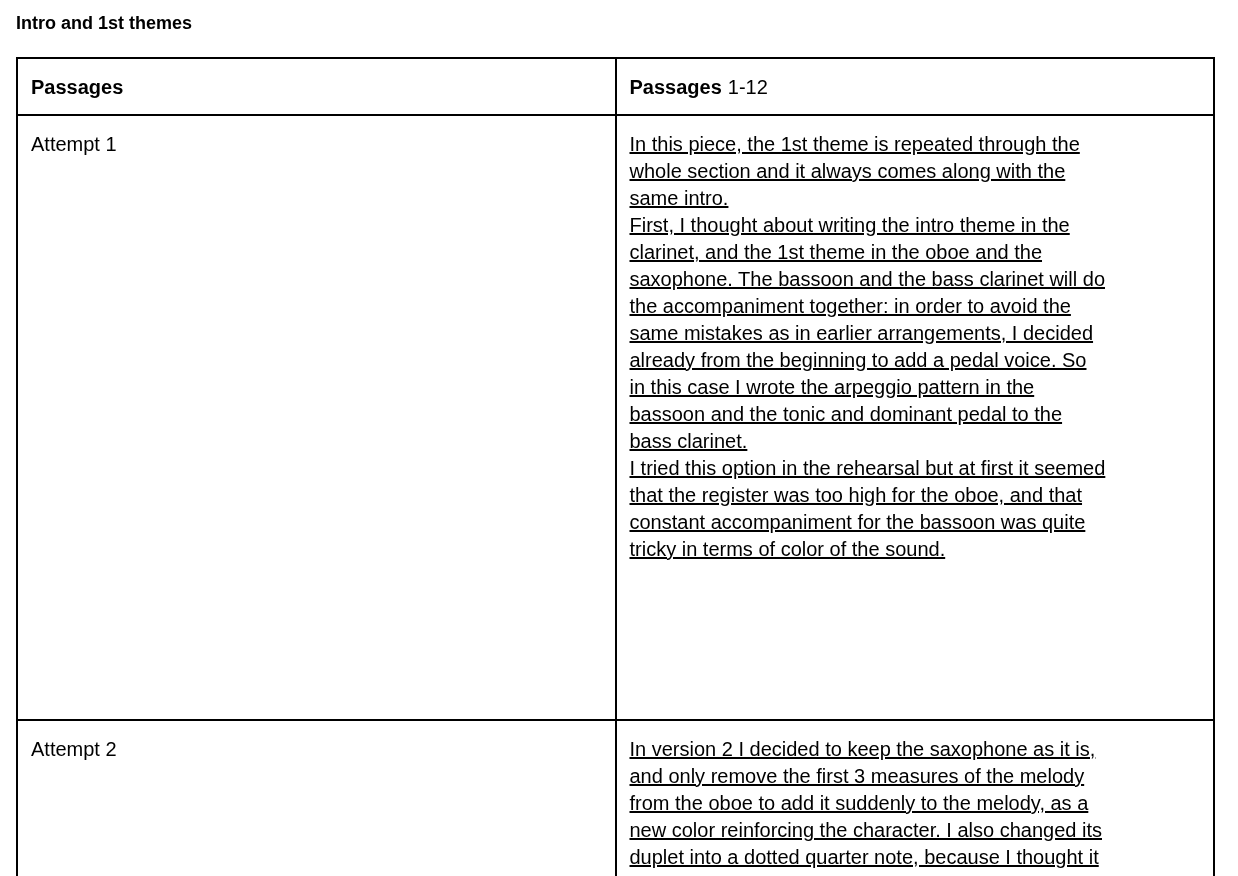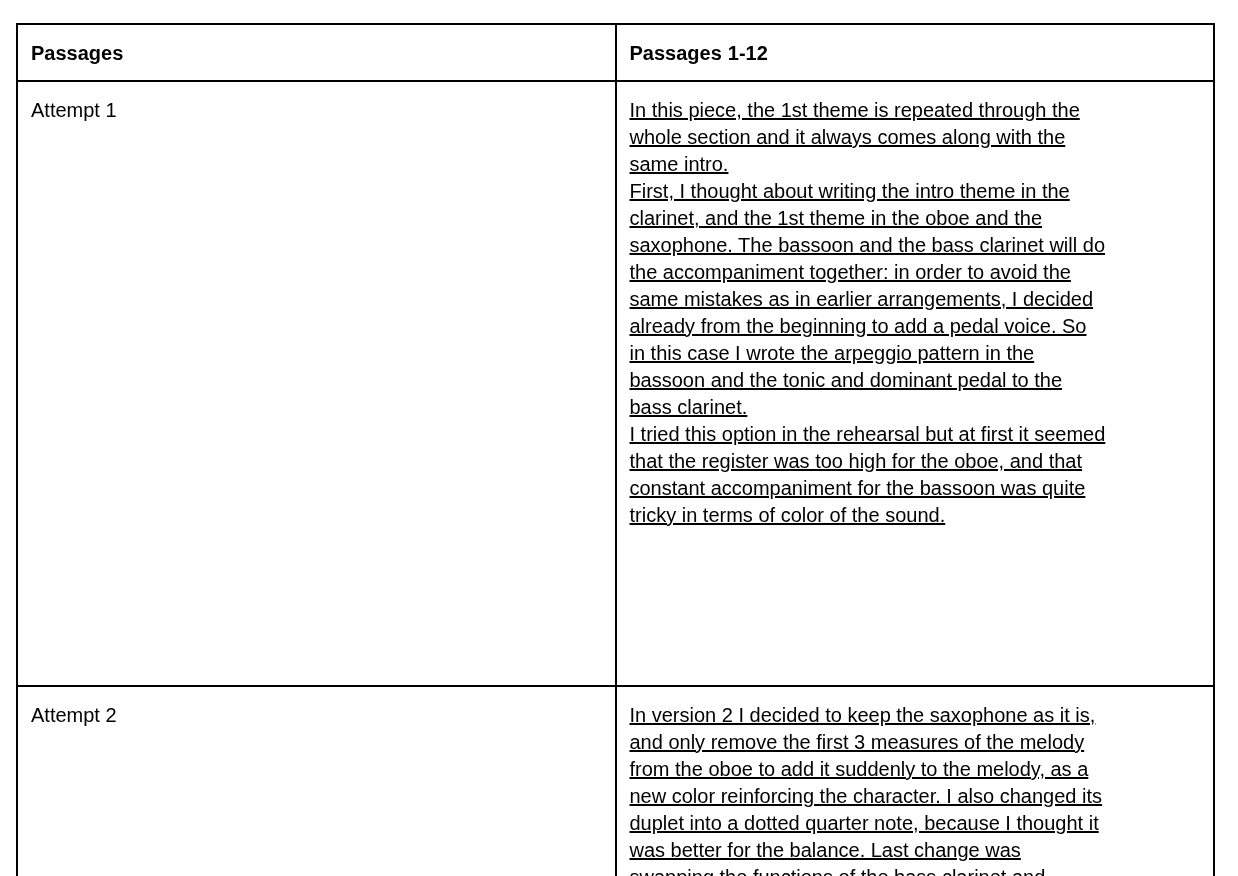--- a/index.html
+++ b/index.html
@@ -36,33 +36,34 @@
     font-size: 20px;
     line-height: 27px;
     box-sizing: border-box;
     background: #ffffff;
   }
   .bold {
     font-weight: 700;
   }
   .measures-value {
     margin-left: 6px;
-    font-weight: 700;
+    font-weight: 400;
   }
   td.desc-cell {
     white-space: pre-line;
     text-decoration: underline;
   }
   tr.row-attempt-1 td { height: 605px; }
   tr.row-attempt-2 td { height: 247px; border-radius: 32px; }
 </style>
 </head>
 <body>
 
 <div>
+  <div class="doc-title">Intro and 1st themes</div>
 
   <table class="passages-table">
     <colgroup>
       <col>
       <col>
     </colgroup>
     <tbody>
       <tr class="row-header">
         <td>
           <span class="bold">Passages</span>

